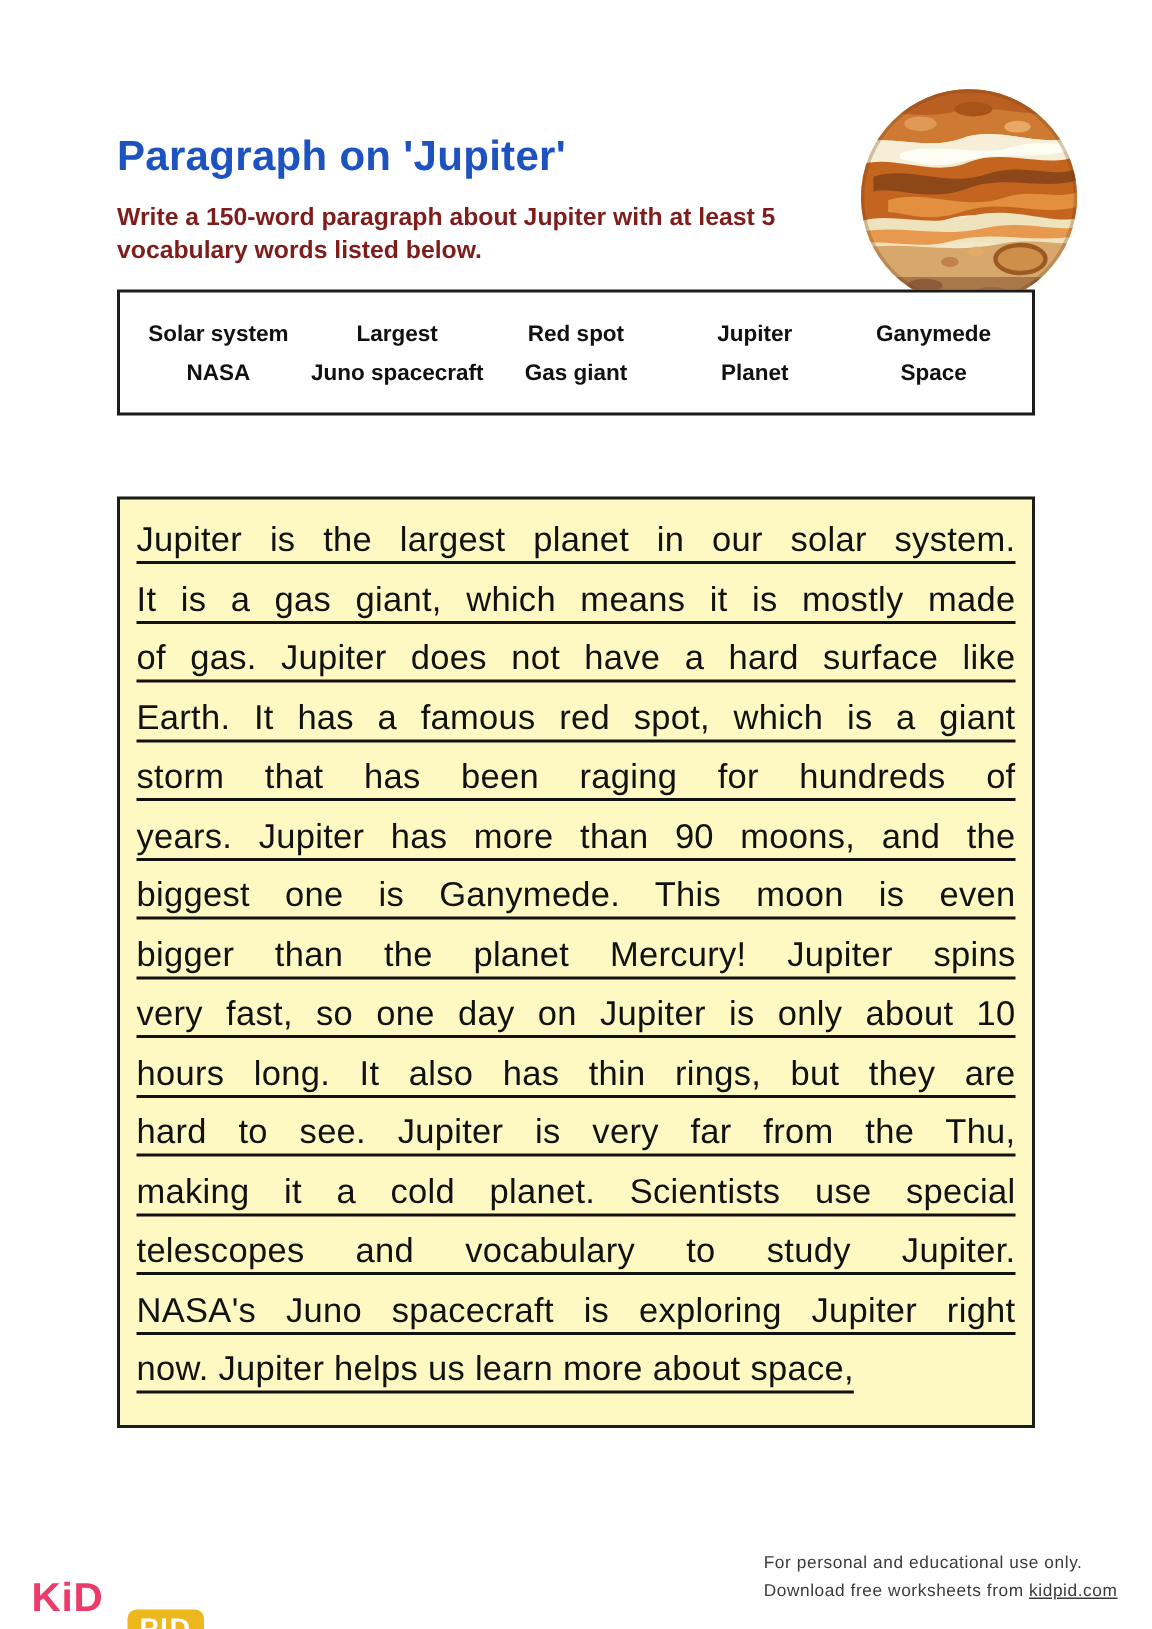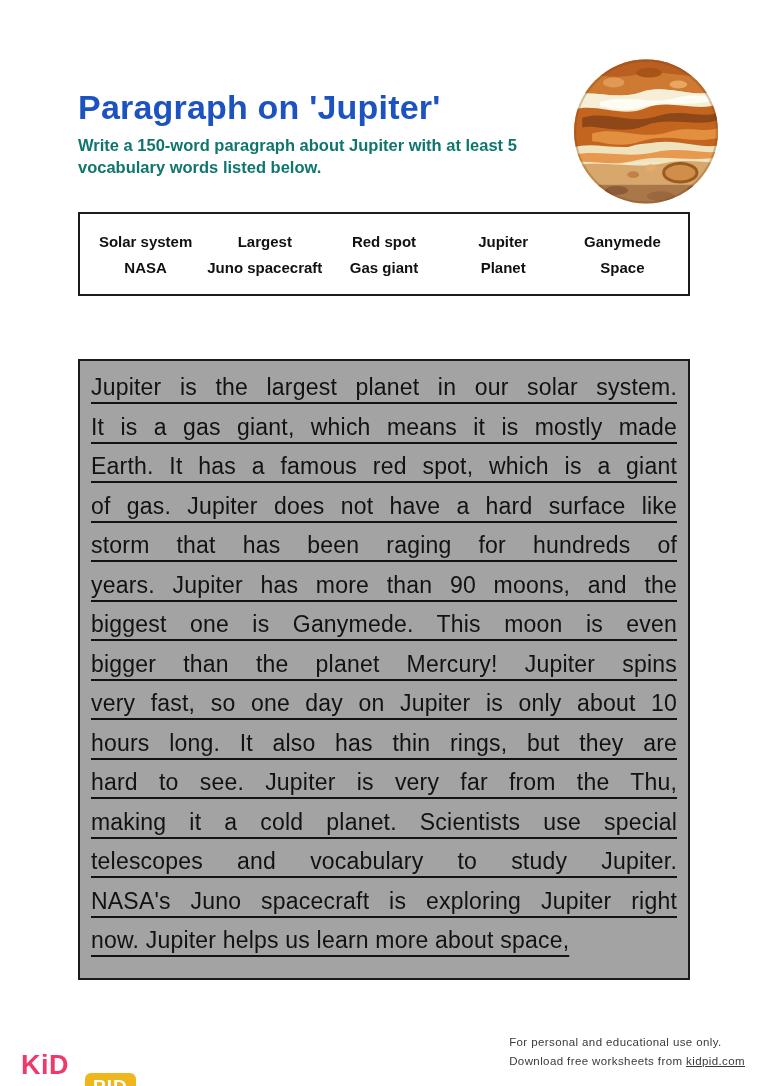--- a/index.html
+++ b/index.html
@@ -13,48 +13,48 @@
     overflow: hidden;
     font-family: "Liberation Sans", sans-serif;
     color: #151515;
   }
 
   
   .title {
     position: absolute;
     left: 78px;
     top: 88px;
-    font-size: 34px;
+    font-size: 28px;
     font-weight: 800;
     letter-spacing: 0.2px;
     color: #1d53c0;
   }
   .instructions {
     position: absolute;
     left: 78px;
     top: 134px;
     width: 488px;
     font-size: 16.5px;
     font-weight: 700;
     line-height: 22px;
-    color: #0f766e;
+    color: #7f1d1d;
   }
   .jupiter {
     position: absolute;
     left: 571px;
     top: 59px;
     width: 150px;
     height: 147px;
   }
 
   
   .vocab-box {
     position: absolute;
     left: 78px;
-    top: 212px;
+    top: 193px;
     width: 612px;
     height: 84px;
     border: 2px solid #1c1c1c;
     background: #ffffff;
     display: grid;
     grid-template-columns: repeat(5, 1fr);
     align-content: center;
     row-gap: 9px;
     padding: 4px 6px;
   }
@@ -67,23 +67,22 @@
   }
 
   
   .para-box {
     position: absolute;
     left: 78px;
     top: 331px;
     width: 612px;
     height: 621px;
     border: 2px solid #1c1c1c;
-    background: #a3a3a3;
+    background: #fef9c3;
     padding: 7px 11px 0 11px;
-    margin-top: 28px;
   }
   .para-line {
     font-size: 23px;
     line-height: 39.5px;
     color: #121212;
     letter-spacing: 0.2px;
     text-align: justify;
     text-align-last: justify;
     text-decoration: underline;
     text-decoration-thickness: 2px;
@@ -193,22 +192,22 @@
       <span class="vocab-word">NASA</span>
       <span class="vocab-word">Juno spacecraft</span>
       <span class="vocab-word">Gas giant</span>
       <span class="vocab-word">Planet</span>
       <span class="vocab-word">Space</span>
     </section>
 
   <section class="para-box">
       <div class="para-line">Jupiter is the largest planet in our solar system.</div>
       <div class="para-line">It is a gas giant, which means it is mostly made</div>
+      <div class="para-line">of gas. Jupiter does not have a hard surface like</div>
       <div class="para-line">Earth. It has a famous red spot, which is a giant</div>
-      <div class="para-line">of gas. Jupiter does not have a hard surface like</div>
       <div class="para-line">storm that has been raging for hundreds of</div>
       <div class="para-line">years. Jupiter has more than 90 moons, and the</div>
       <div class="para-line">biggest one is Ganymede. This moon is even</div>
       <div class="para-line">bigger than the planet Mercury! Jupiter spins</div>
       <div class="para-line">very fast, so one day on Jupiter is only about 10</div>
       <div class="para-line">hours long. It also has thin rings, but they are</div>
       <div class="para-line">hard to see. Jupiter is very far from the Thu,</div>
       <div class="para-line">making it a cold planet. Scientists use special</div>
       <div class="para-line">telescopes and vocabulary to study Jupiter.</div>
       <div class="para-line">NASA's Juno spacecraft is exploring Jupiter right</div>

